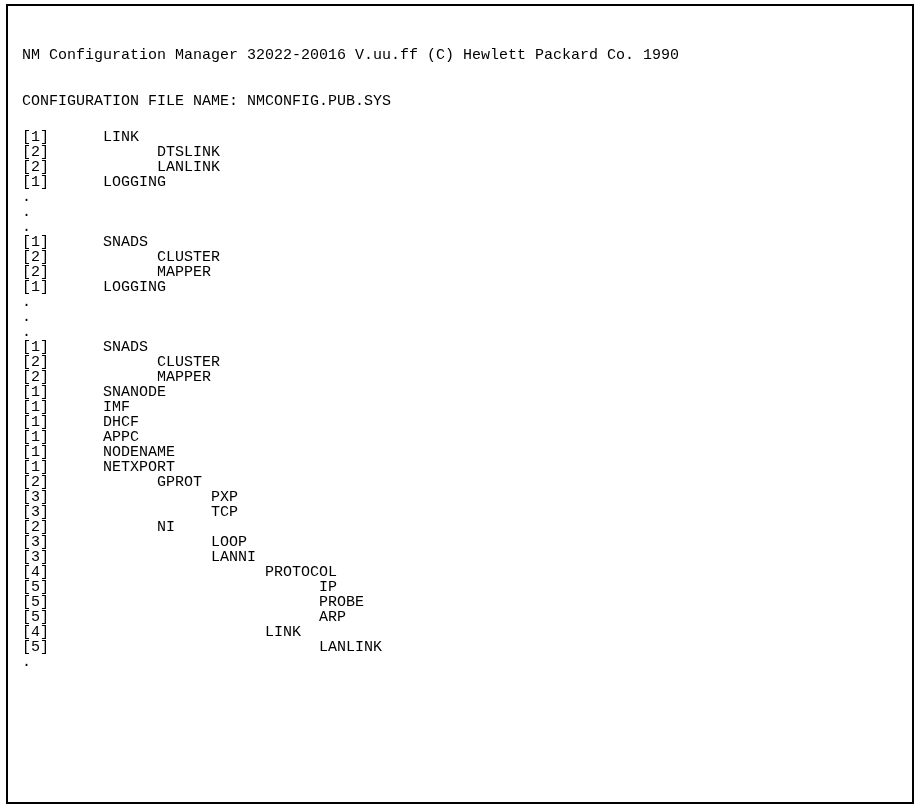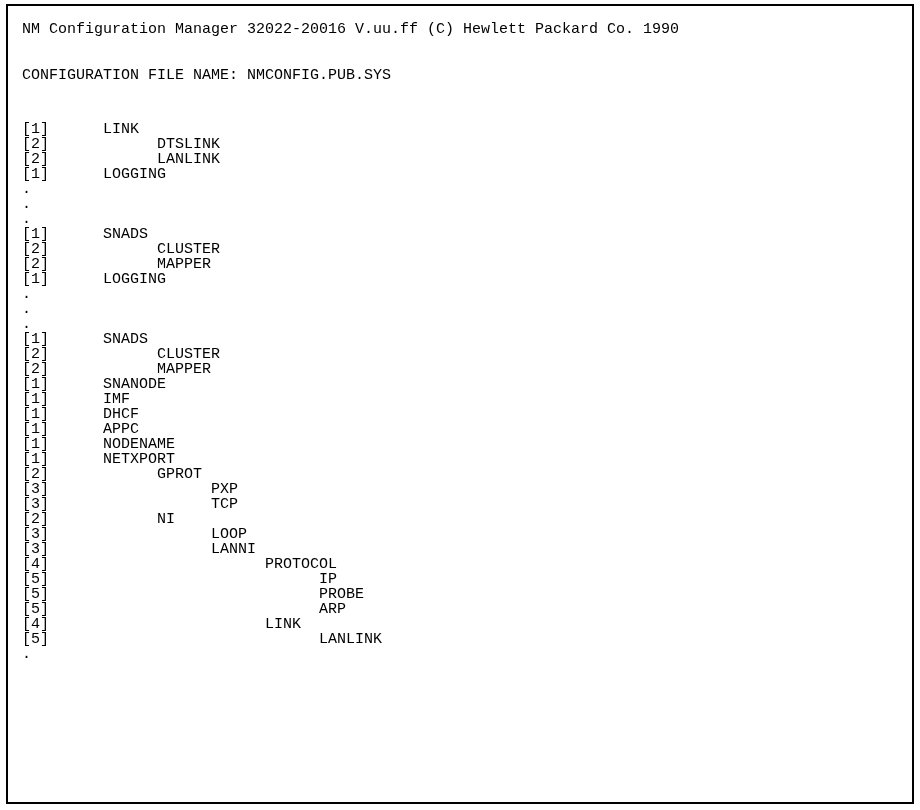--- a/index.html
+++ b/index.html
@@ -10,27 +10,27 @@
       font-family: "Courier New", Courier, monospace;
       font-size: 15px;
       line-height: 1.0;
       color: #000;
     }
     .frame {
       border: 2.5px solid #000;
       width: 908px;
       height: 800px;
       margin: 4px auto;
-      padding: 1px 14px;
+      padding: 27px 14px;
       overflow: hidden;
       white-space: pre;
     }
     .hdr { margin-bottom: 2px; }
     .datetime { margin-top: 46px; }
-    .cfgline { margin-top: 14px; margin-bottom: 24px; }
+    .cfgline { margin-top: 14px; margin-bottom: 6px; }
     .row { }
     .dot { }
   </style>
 </head>
 <body>
 
 <div class="frame">
 <div class="hdr">NM Configuration Manager 32022-20016 V.uu.ff (C) Hewlett Packard Co. 1990</div>
 <div class="cfgline"><span>CONFIGURATION FILE NAME: </span><span>NMCONFIG.PUB.SYS</span></div>
 <div id="rows"><div class="row">[1]      LINK</div><div class="row">[2]            DTSLINK</div><div class="row">[2]            LANLINK</div><div class="row">[1]      LOGGING</div><div class="dot">.</div><div class="dot">.</div><div class="dot">.</div><div class="row">[1]      SNADS</div><div class="row">[2]            CLUSTER</div><div class="row">[2]            MAPPER</div><div class="row">[1]      LOGGING</div><div class="dot">.</div><div class="dot">.</div><div class="dot">.</div><div class="row">[1]      SNADS</div><div class="row">[2]            CLUSTER</div><div class="row">[2]            MAPPER</div><div class="row">[1]      SNANODE</div><div class="row">[1]      IMF</div><div class="row">[1]      DHCF</div><div class="row">[1]      APPC</div><div class="row">[1]      NODENAME</div><div class="row">[1]      NETXPORT</div><div class="row">[2]            GPROT</div><div class="row">[3]                  PXP</div><div class="row">[3]                  TCP</div><div class="row">[2]            NI</div><div class="row">[3]                  LOOP</div><div class="row">[3]                  LANNI</div><div class="row">[4]                        PROTOCOL</div><div class="row">[5]                              IP</div><div class="row">[5]                              PROBE</div><div class="row">[5]                              ARP</div><div class="row">[4]                        LINK</div><div class="row">[5]                              LANLINK</div><div class="dot">.</div></div>

